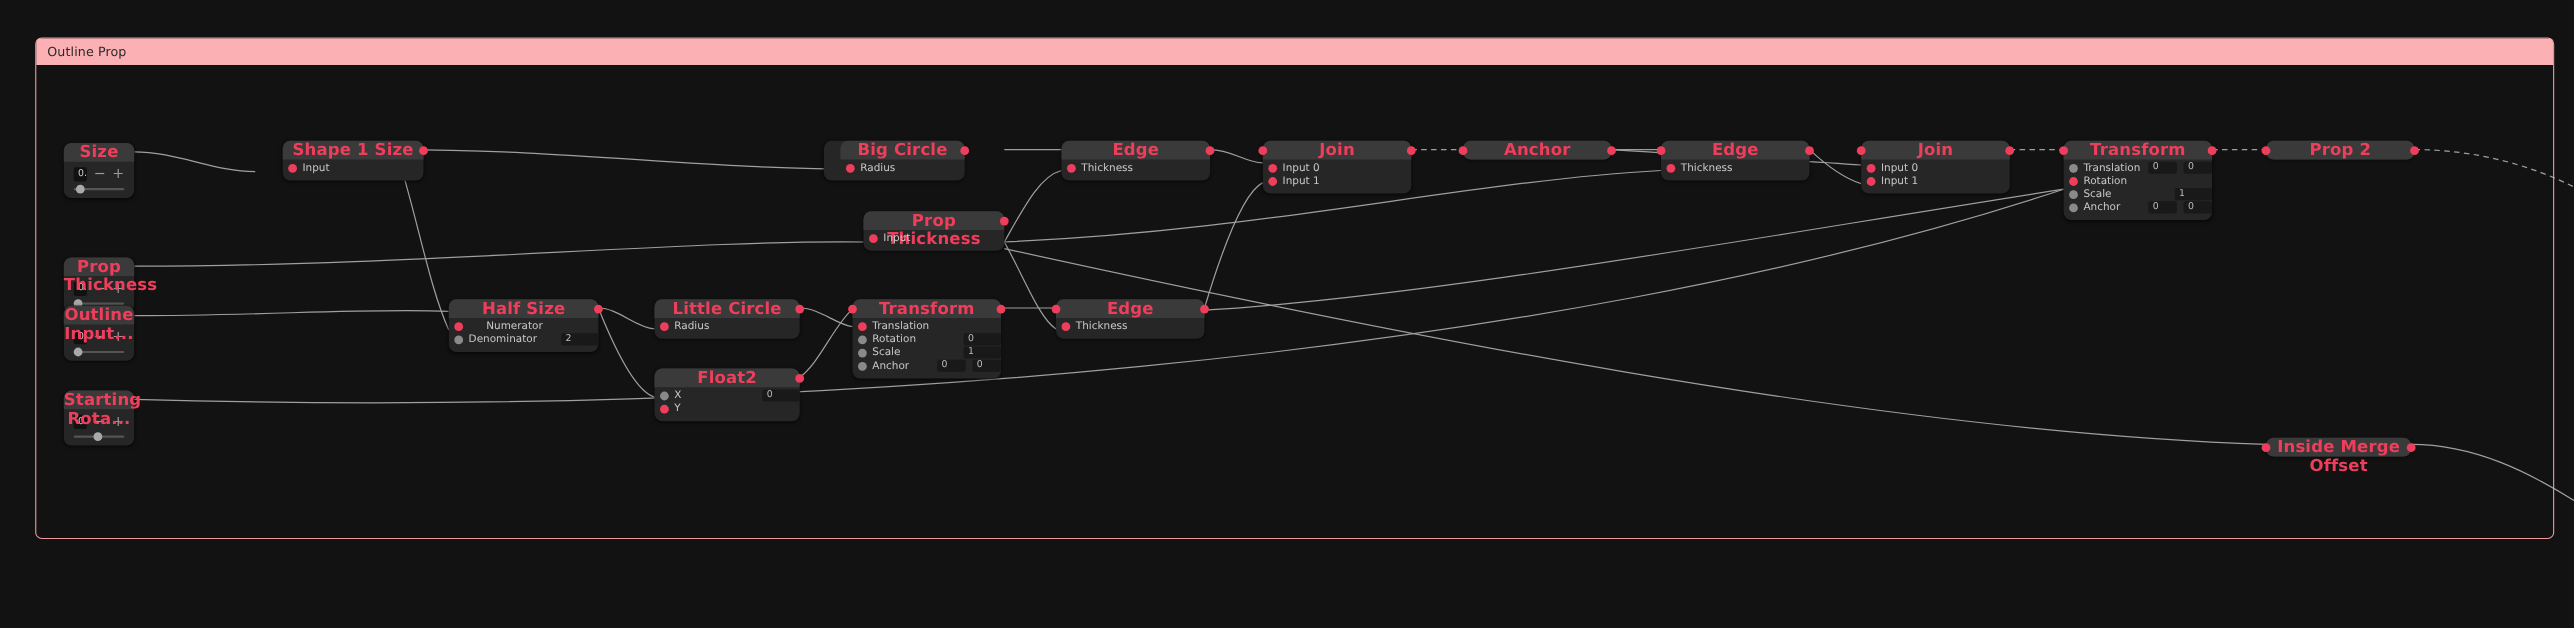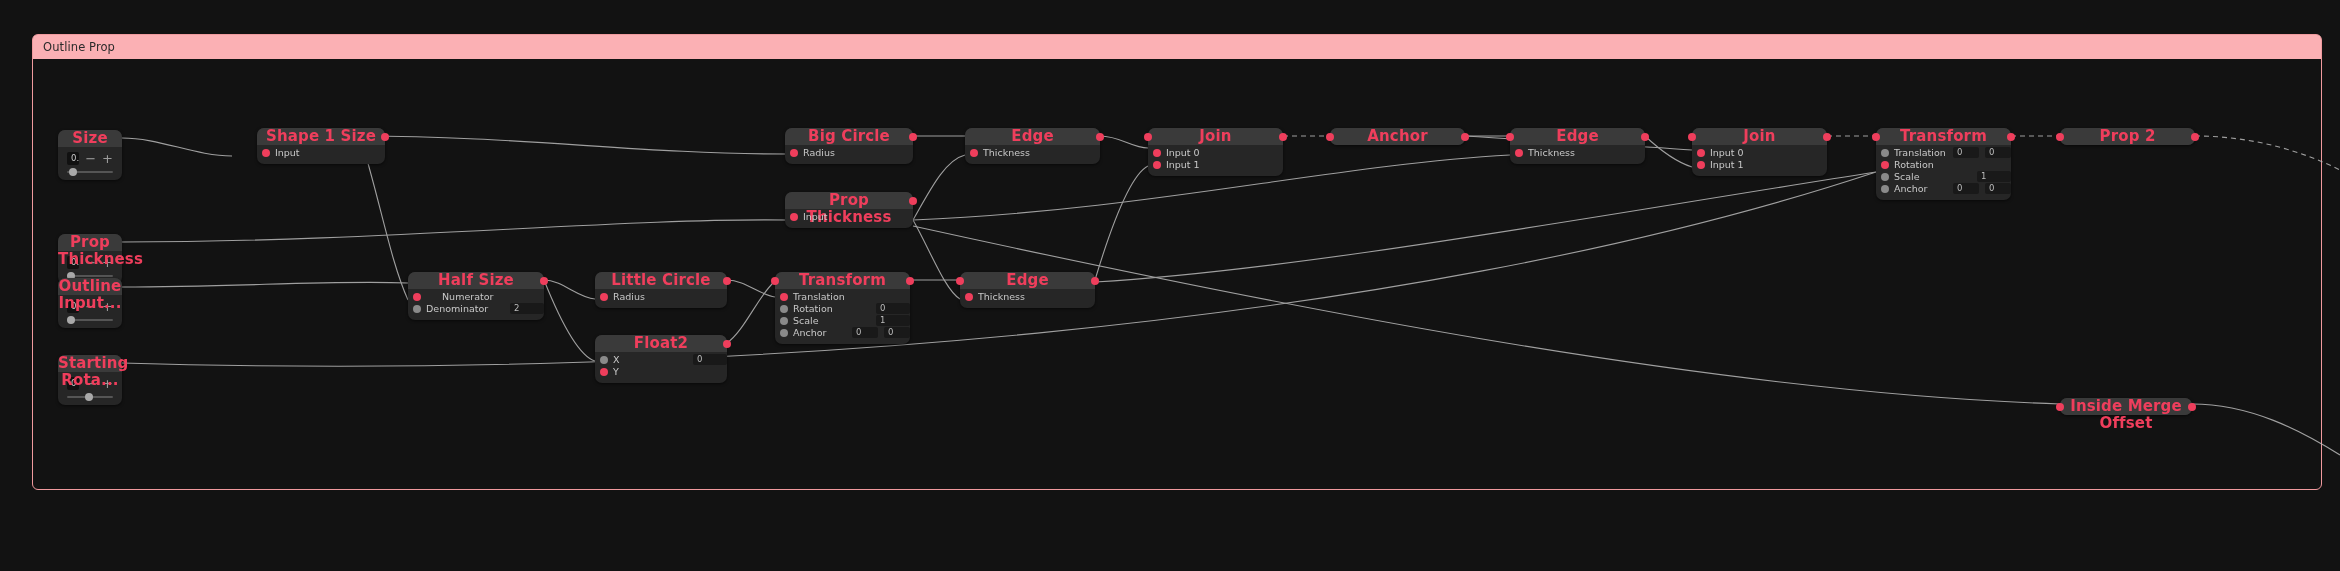--- a/index.html
+++ b/index.html
@@ -252,21 +252,21 @@
       </div>
       <div class="node" style="left: 785px; top: 192px; width: 128px;">
         <div class="node-title"><span>Prop Thickness</span><span class="port right title-port"></span></div>
         <div class="node-body">
           <div class="row">
             <span class="port left" style="left: 5px;"></span>
             <span class="lbl" style="margin-left: 4px;">Input</span>
           </div>
         </div>
       </div>
-      <div class="node" style="left: 785px; top: 128px; width: 128px;">
+      <div class="node" style="left: 749px; top: 128px; width: 128px; padding-left: 15px;">
         <div class="node-title"><span>Big Circle</span><span class="port right title-port"></span></div>
         <div class="node-body">
           <div class="row">
             <span class="port left" style="left: 5px;"></span>
             <span class="lbl" style="margin-left: 4px;">Radius</span>
           </div>
         </div>
       </div>
       <div class="node" style="left: 965px; top: 128px; width: 135px;">
         <div class="node-title"><span>Edge</span><span class="port right title-port"></span></div>

